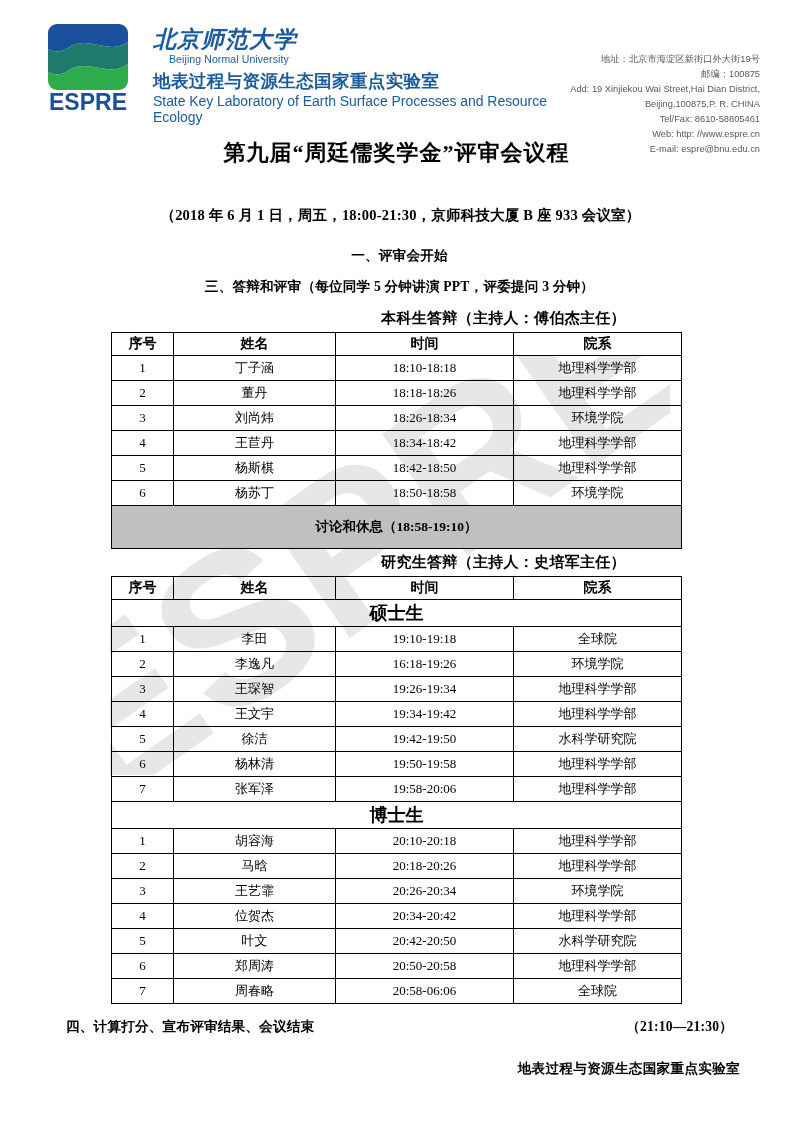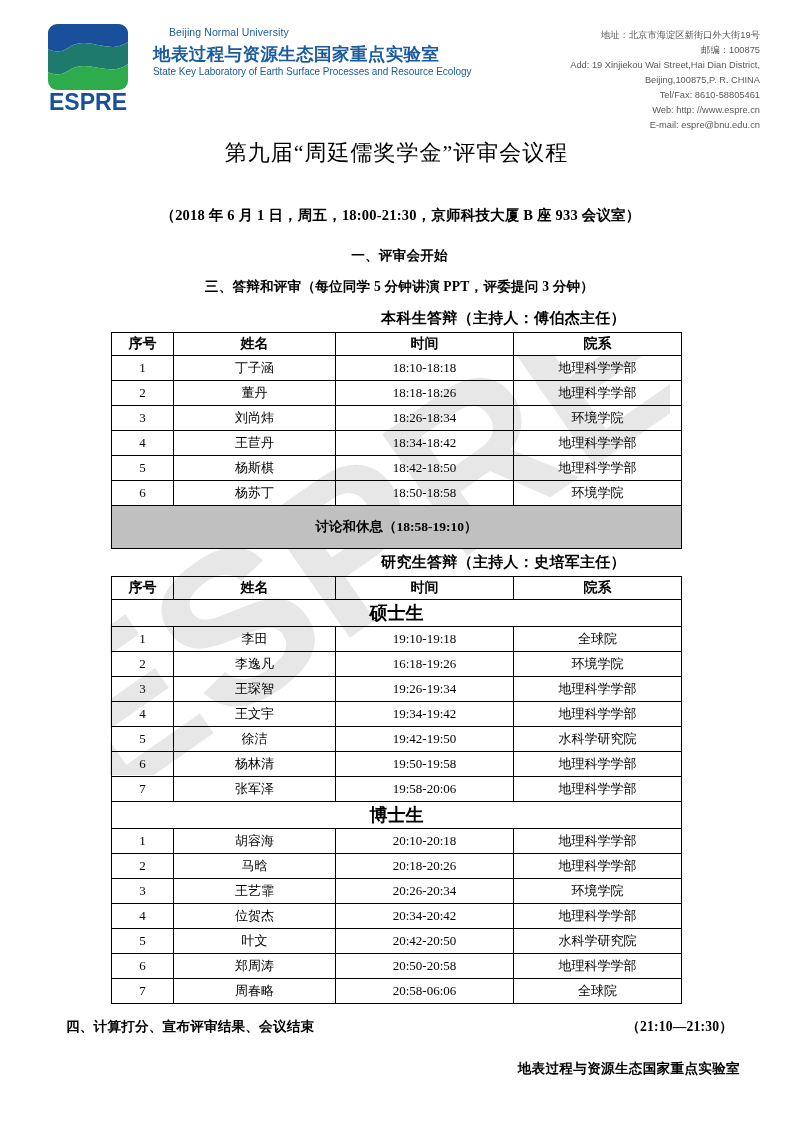--- a/index.html
+++ b/index.html
@@ -61,41 +61,42 @@
     font-family: "Liberation Sans", sans-serif;
     font-weight: bold;
     font-size: 17.5px;
     color: #1a5a9e;
     letter-spacing: 0.4px;
     margin-top: 7px;
     line-height: 1.12;
   }
   .lab-en {
     font-family: "Liberation Sans", sans-serif;
-    font-size: 10px;
+    font-size: 14px;
     color: #1a5a9e;
     letter-spacing: -0.05px;
     margin-top: 1px;
   }
 
   .contact {
     text-align: right;
     font-family: "Liberation Sans", sans-serif;
     font-size: 9.3px;
     color: #58585a;
     line-height: 1.62;
     padding-top: 6px;
     white-space: nowrap;
+    margin-top: 24px;
   }
 
   
   .doc-title {
     text-align: center;
     font-size: 22px;
-    font-weight: normal;
+    font-weight: bold;
     letter-spacing: 1px;
     margin: 18px 0 0 0;
     font-family: "Liberation Serif", serif;
   }
   .doc-subtitle {
     text-align: center;
     font-size: 14.5px;
     font-weight: bold;
     letter-spacing: 0.2px;
     margin-top: 38px;
@@ -215,20 +216,25 @@
             <rect x="4" y="2" width="80" height="66" fill="#ffffff"></rect>
             <path d="M4 2 H84 V20 C64 34 44 12 24 26 C16 31 10 30 4 27 Z" fill="#1a4f9c"></path>
             <path d="M4 27 C10 30 16 31 24 26 C44 12 64 34 84 20 V42 C64 57 44 35 24 49 C16 54 10 53 4 50 Z" fill="#1f7a6e"></path>
             <path d="M4 50 C10 53 16 54 24 49 C44 35 64 57 84 42 V68 H4 Z" fill="#2eab4a"></path>
           </g>
           <text x="44" y="88" text-anchor="middle" font-family="Liberation Sans, sans-serif" font-size="23" font-weight="bold" fill="#1a4f9c">ESPRE</text>
         </svg>
       </div>
 
       <div class="brand-text">
+        <div class="bnu-cn">
+          <svg viewBox="0 0 190 27" xmlns="http://www.w3.org/2000/svg">
+            <text x="0" y="22" font-family="Liberation Serif, serif" font-size="23" font-weight="bold" fill="#1a5a9e" font-style="italic" letter-spacing="1">北京师范大学</text>
+          </svg>
+        </div>
         <div class="bnu-en">Beijing Normal University</div>
         <div class="lab-cn">地表过程与资源生态国家重点实验室</div>
         <div class="lab-en">State Key Laboratory of Earth Surface Processes and Resource Ecology</div>
       </div>
     </div>
 
     <div class="contact">
       <div>地址：北京市海淀区新街口外大街19号</div>
       <div>邮编：100875</div>
       <div>Add:  19 Xinjiekou Wai Street,Hai Dian District,</div>

